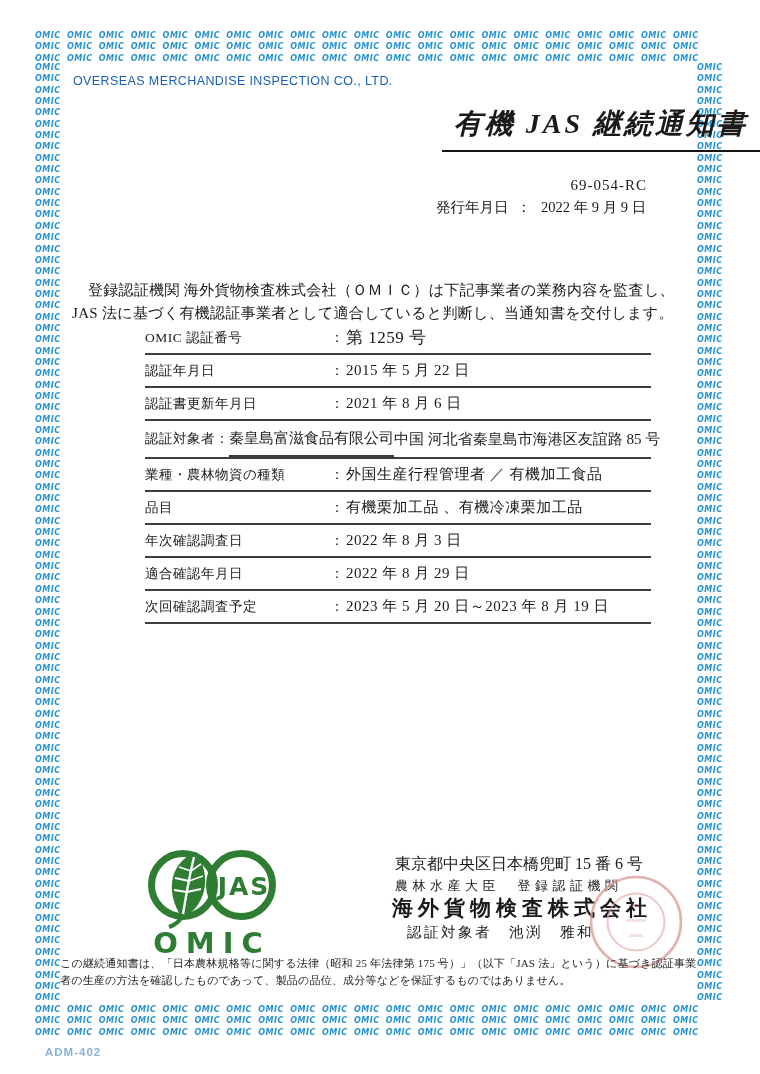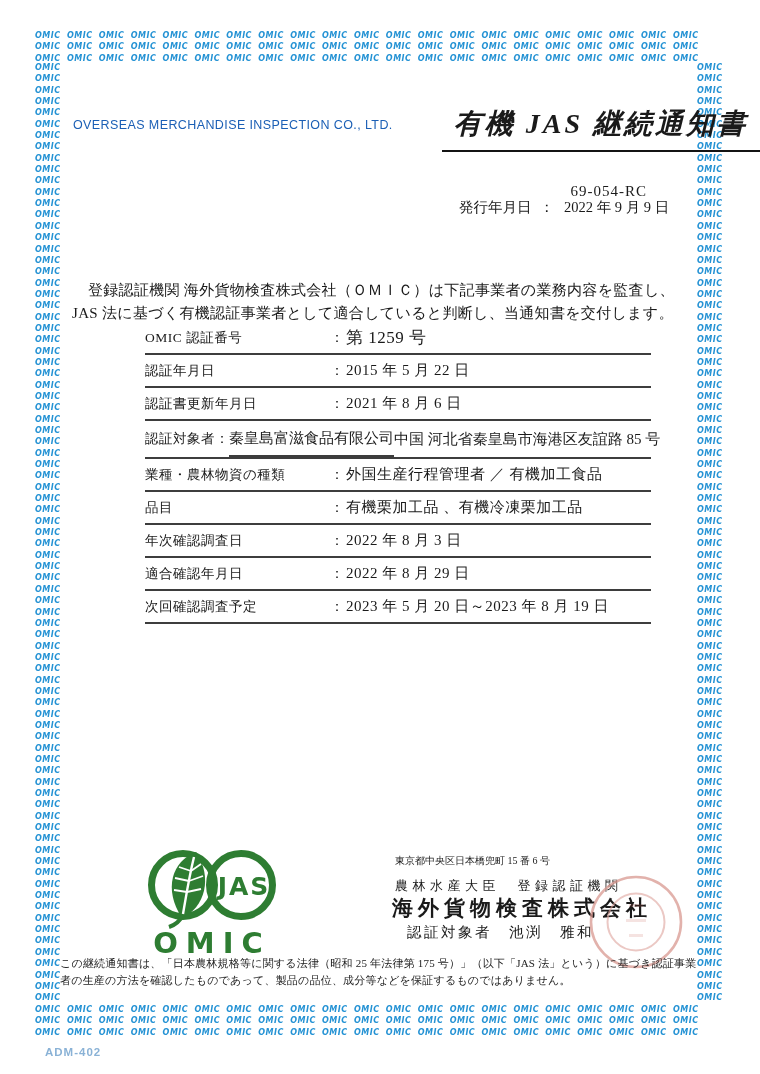--- a/index.html
+++ b/index.html
@@ -15,34 +15,34 @@
     overflow:hidden; user-select:none; word-spacing:3px;
   }
   .ob-top    { left:35px;  top:30px;   width:688px; height:34px; line-height:11.3px; }
   .ob-bottom { left:35px;  top:1004px; width:688px; height:34px; line-height:11.3px; }
   .ob-left   { left:35px;  top:62px;   width:30px;  height:942px; line-height:11.35px; }
   .ob-right  { left:697px; top:62px;   width:30px;  height:942px; line-height:11.35px; }
 
   .company-en {
     position:absolute; left:73px; top:74px;
     font-family:"Liberation Sans","DejaVu Sans",sans-serif;
-    font-size:12.5px; color:#1b5fb5; letter-spacing:0.4px; white-space:nowrap;margin-top:44px;
+    font-size:12.5px; color:#1b5fb5; letter-spacing:0.4px; white-space:nowrap;
   }
 
   .title-wrap { position:absolute; left:0; right:0; top:105px; text-align:right;font-style:italic; }
   .doc-title {
     display:inline-block; font-size:28px; font-weight:bold; letter-spacing:3px;
     border-bottom:2px solid #141414; padding:0 12px 7px; white-space:nowrap;
   }
 
   .doc-number {
     position:absolute; left:437px; top:177px; width:210px; text-align:right;
-    font-size:15px; letter-spacing:1px;margin-top:6px;
+    font-size:15px; letter-spacing:1px;
   }
-  .issue-row { position:absolute; left:459px; top:198px; font-size:14.5px; white-space:nowrap; }
+  .issue-row { position:absolute; left:436px; top:198px; font-size:14.5px; white-space:nowrap; }
   .issue-row .sep { margin:0 10px 0 8px; }
 
   .body-line { position:absolute; font-size:15px; letter-spacing:0.3px; white-space:nowrap;margin-top:34px; }
   .body-line1 { left:88px; top:247px; }
   .body-line2 { left:72px; top:270px; }
 
   
   .cert-table { position:absolute; left:145px; top:322px; width:506px; }
   .trow { display:flex; align-items:center; border-bottom:2px solid #3d3d3d; min-height:31px; }
   .trow .lbl { width:183px; font-size:13.5px; letter-spacing:0.5px; white-space:nowrap; }
@@ -54,21 +54,21 @@
     min-height:34px; display:flex; align-items:center; justify-content:center;
     border-bottom:2px solid #3d3d3d; font-size:15px; white-space:nowrap;
   }
   .vstack .v2 {
     min-height:34px; display:flex; align-items:center; justify-content:center;
     font-size:15px; white-space:nowrap;
   }
 
   
   .logo-svg { position:absolute; left:146px; top:849px; }
-  .sig-addr    { position:absolute; left:395px; top:854px; font-size:10px; white-space:nowrap;text-align:right; }
+  .sig-addr    { position:absolute; left:395px; top:854px; font-size:16px; white-space:nowrap;text-align:right; }
   .sig-auth    { position:absolute; left:395px; top:877px; font-size:13px; letter-spacing:4.5px; white-space:nowrap; }
   .sig-company { position:absolute; left:392px; top:894px; font-size:21px; letter-spacing:5px; font-weight:bold; white-space:nowrap; }
   .sig-signer  { position:absolute; left:407px; top:923px; font-size:14.5px; letter-spacing:2.5px; white-space:nowrap; }
   .stamp { position:absolute; left:586px; top:872px; }
 
   .footer-line {
     position:absolute; left:60px; font-size:11px; letter-spacing:0.2px;
     color:#222; white-space:nowrap;
   }
   .f1 { top:956px; }

